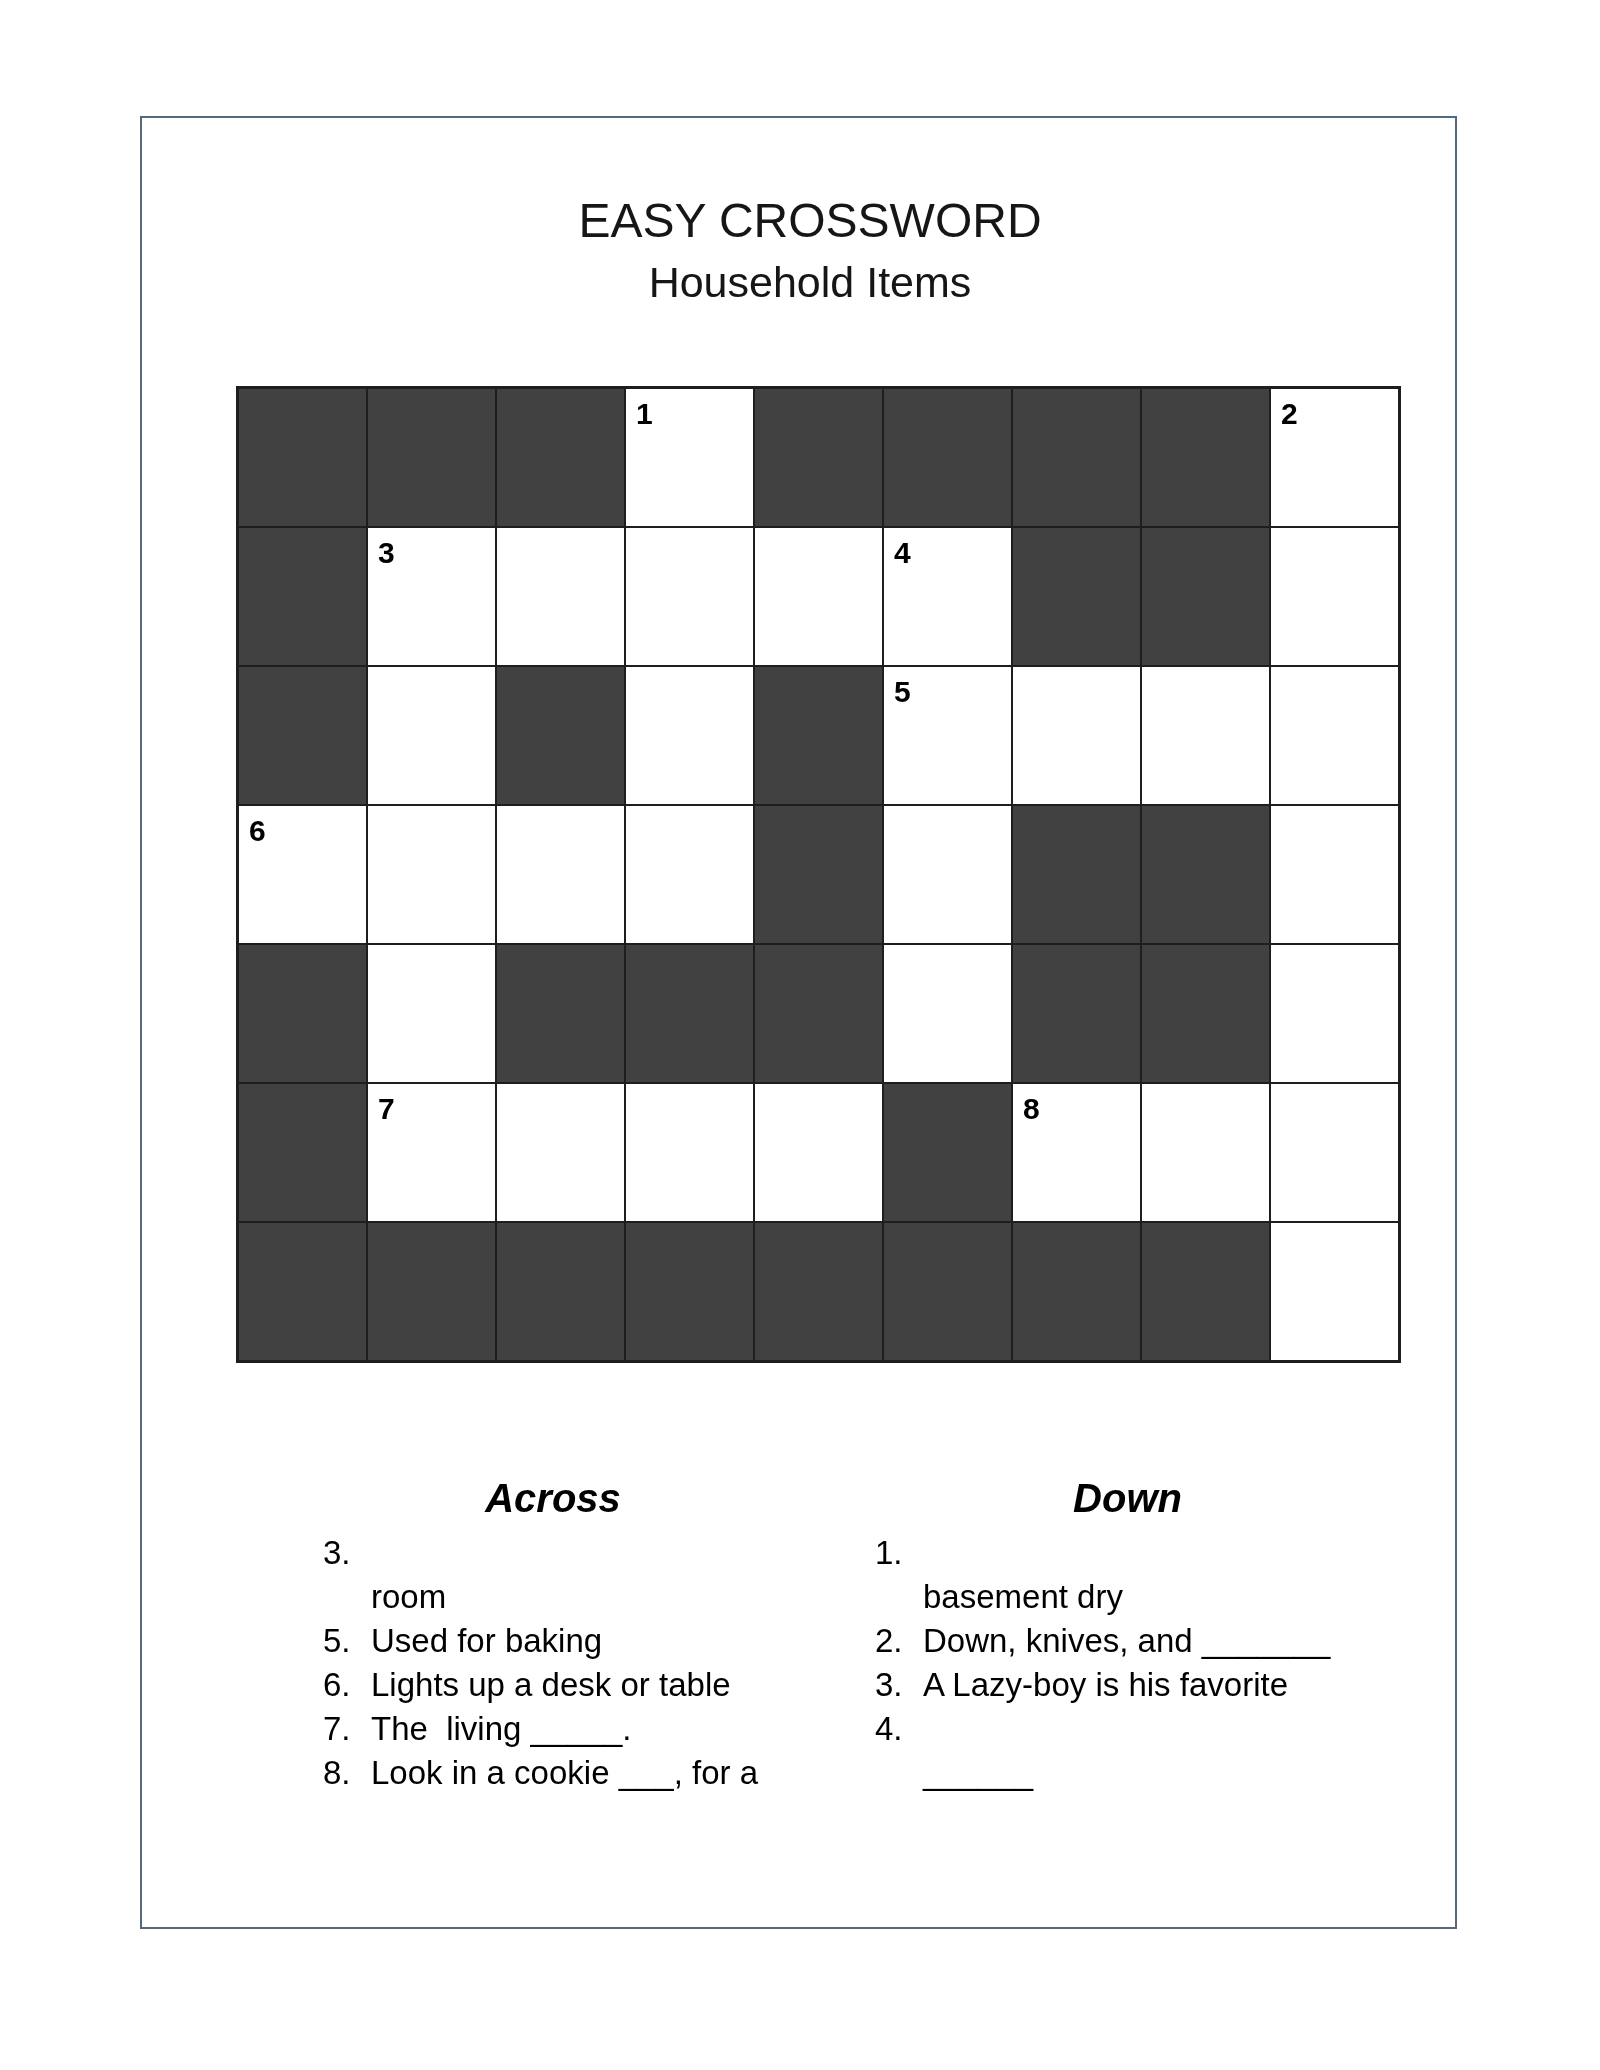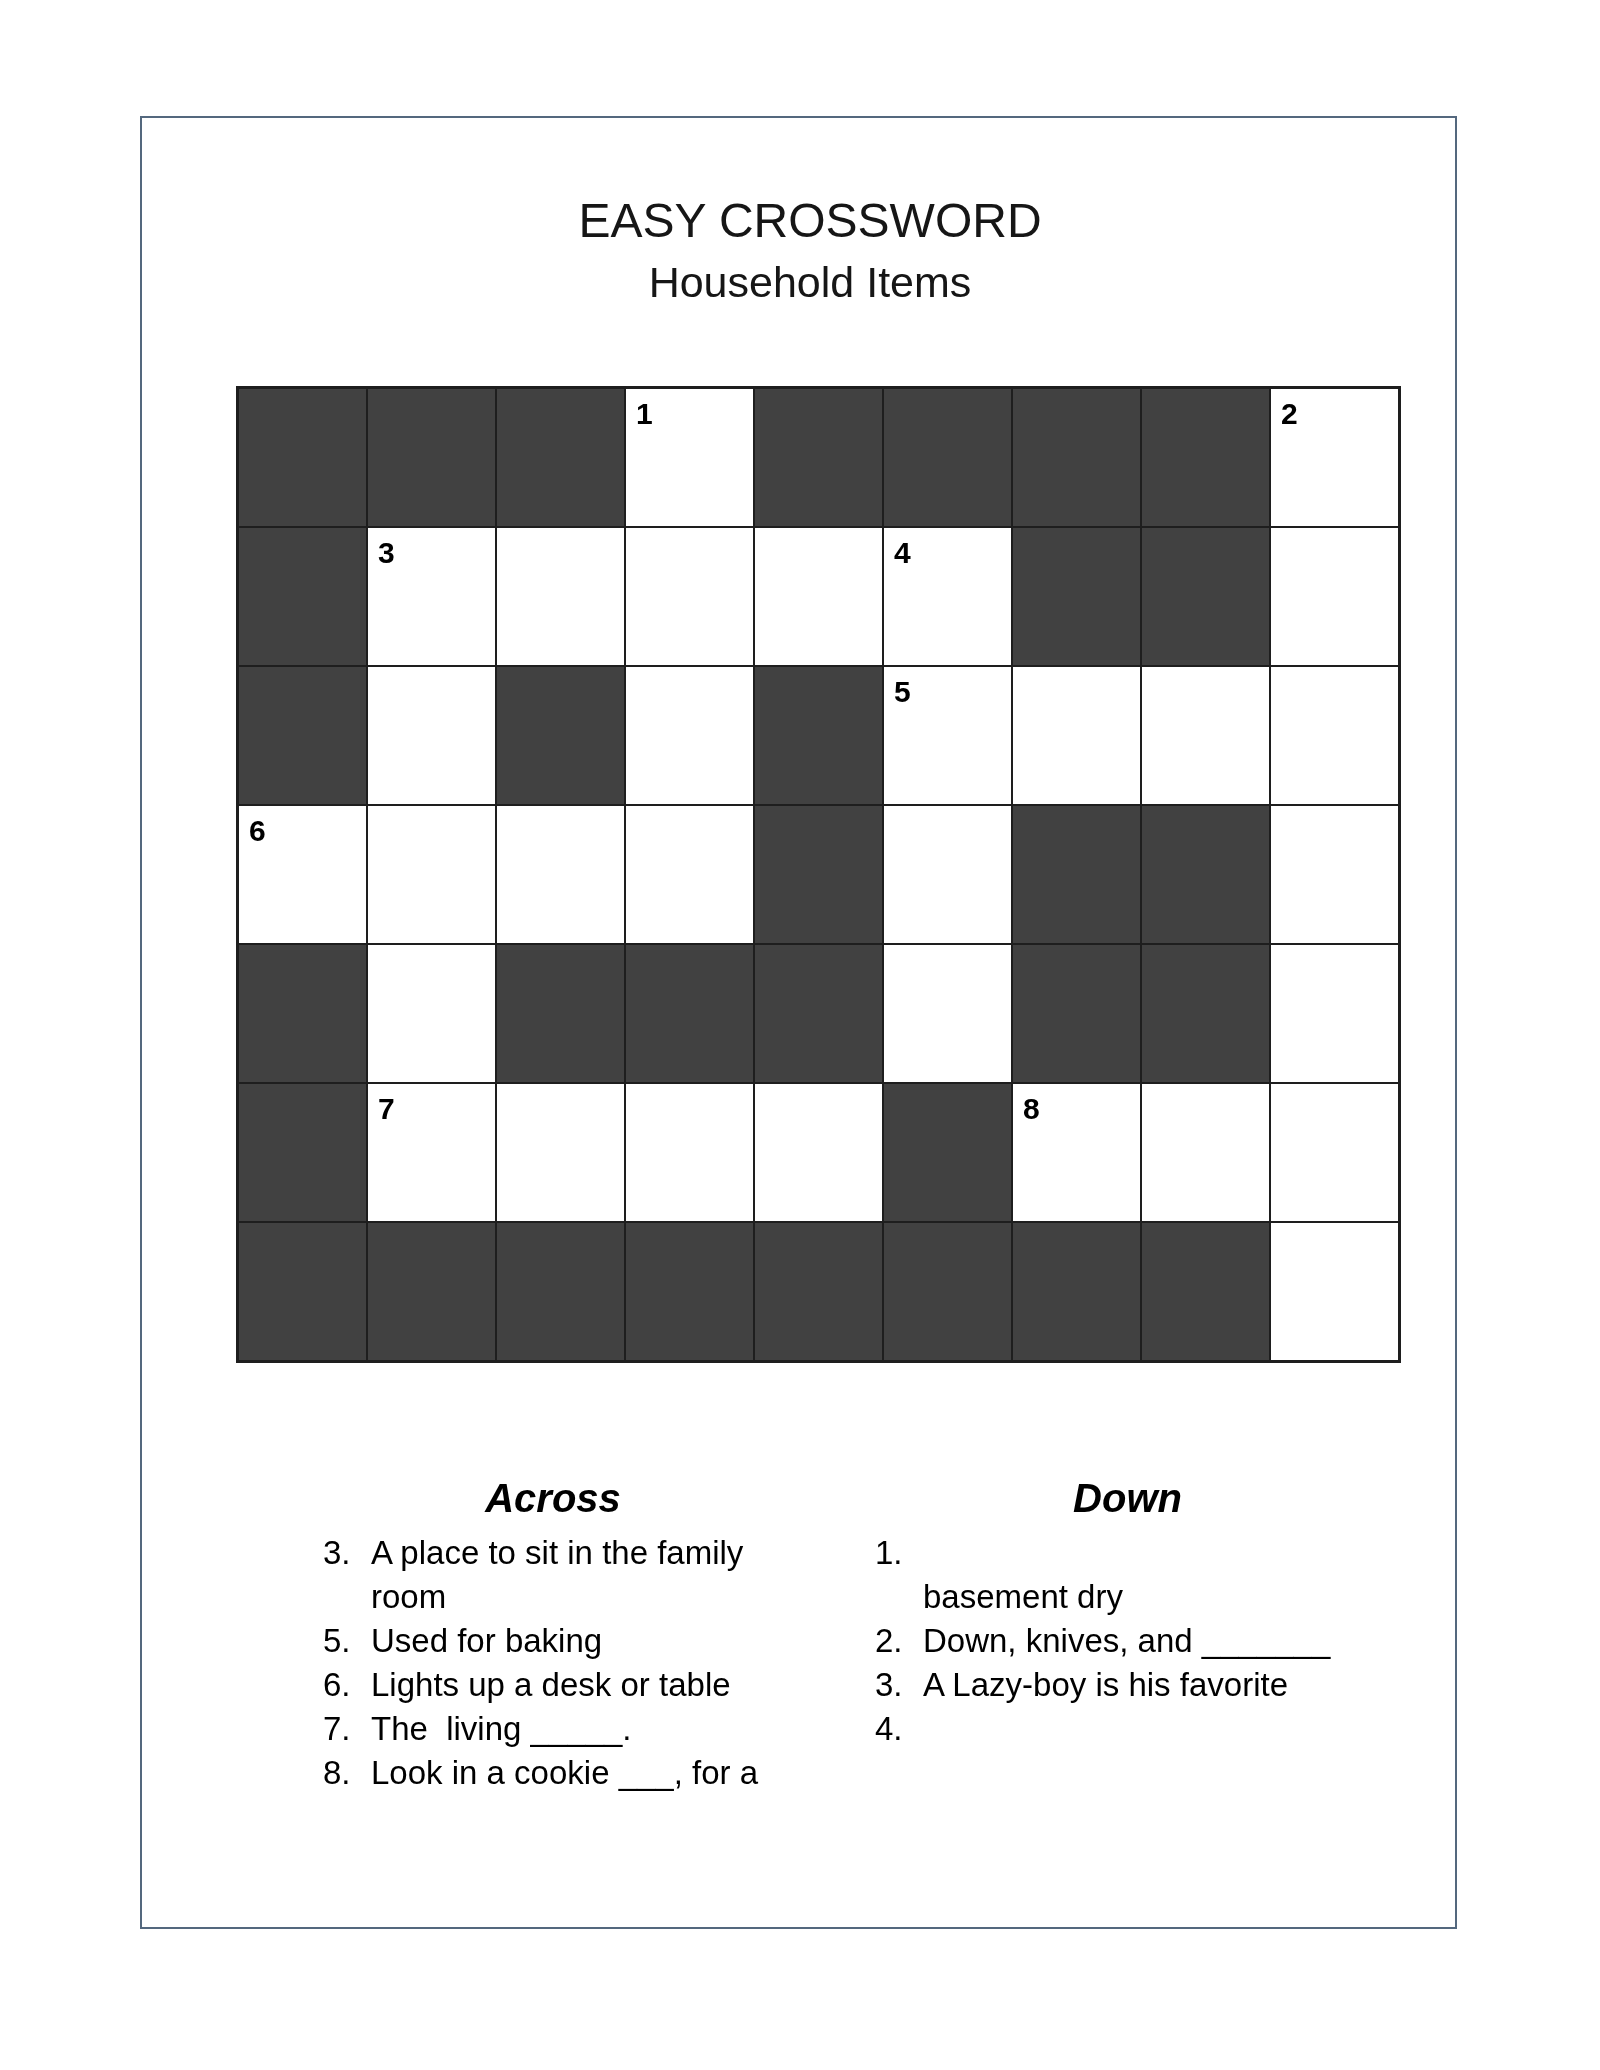--- a/index.html
+++ b/index.html
@@ -191,21 +191,20 @@
     <div class="cell black"></div>
     <div class="cell black"></div>
     <div class="cell white"></div>
   </div>
 
 <div class="clue-col across">
   <div class="clue-heading">Across</div>
   <div>
       <div class="clue-line">
         <span class="clue-num">3.</span>
-        <span class="clue-text">A place to sit in the family</span>
       </div>
       <div class="clue-line">
         <span class="clue-num"></span>
         <span class="clue-text">room</span>
       </div>
       <div class="clue-line">
         <span class="clue-num">5.</span>
         <span class="clue-text">Used for baking</span>
       </div>
       <div class="clue-line">
@@ -237,14 +236,18 @@
         <span class="clue-num">2.</span>
         <span class="clue-text">Down, knives, and _______</span>
       </div>
       <div class="clue-line">
         <span class="clue-num">3.</span>
         <span class="clue-text">A Lazy-boy is his favorite</span>
       </div>
       <div class="clue-line">
         <span class="clue-num">4.</span>
       </div>
+      <div class="clue-line">
+        <span class="clue-num"></span>
+        <span class="clue-text">______</span>
+      </div>
     </div>
 </div>
 
 </body></html>

